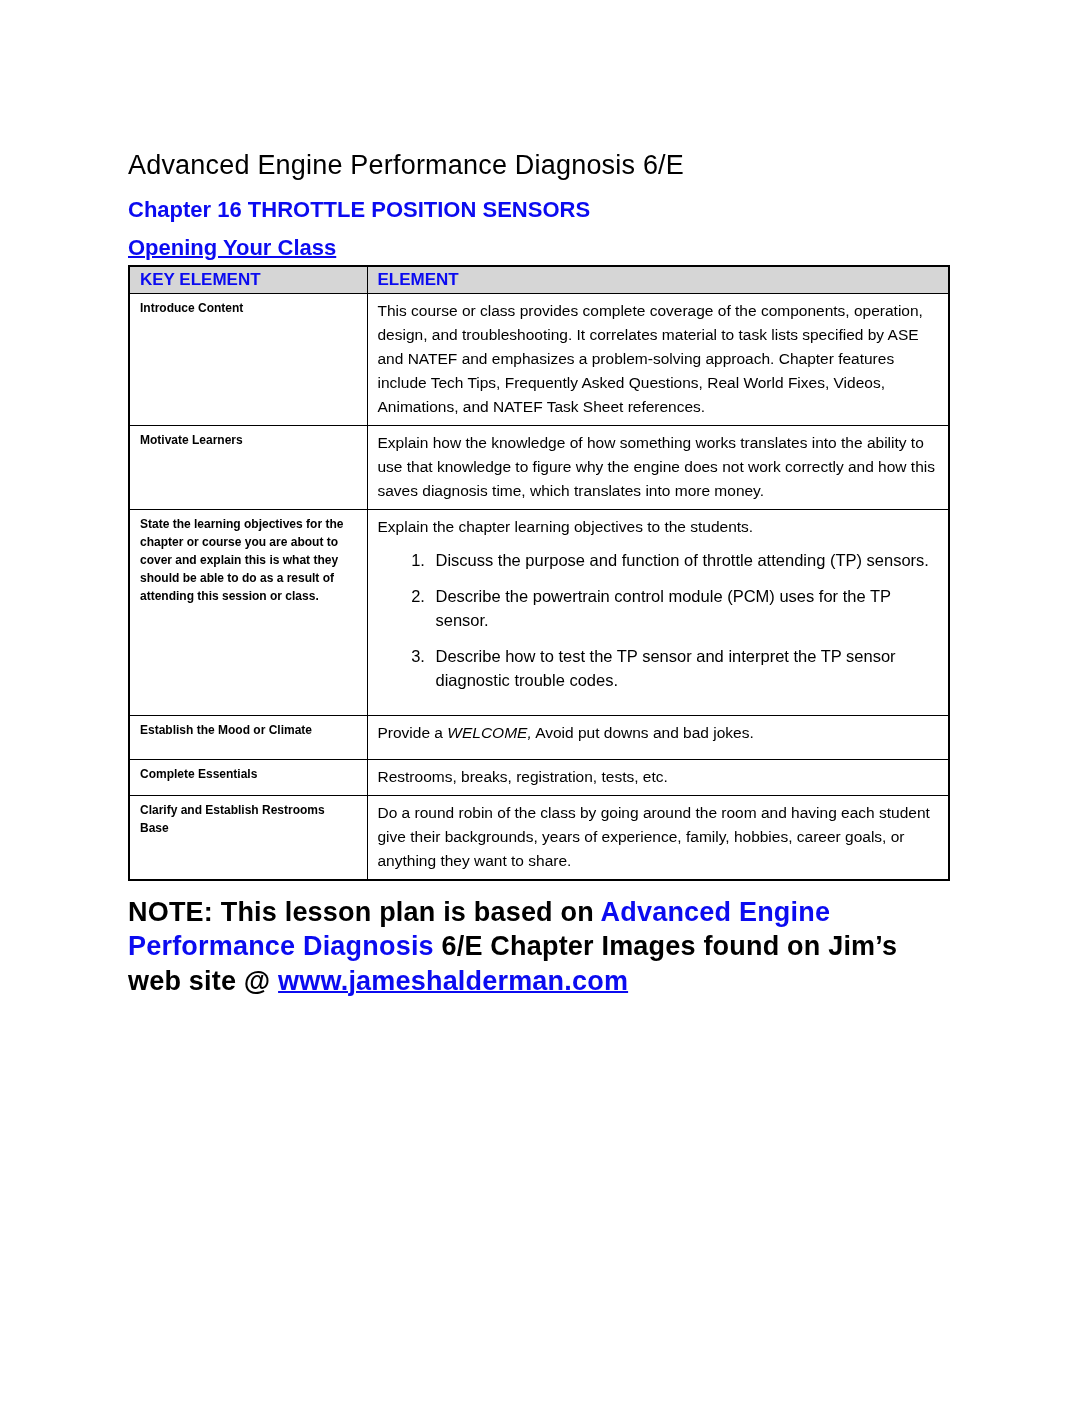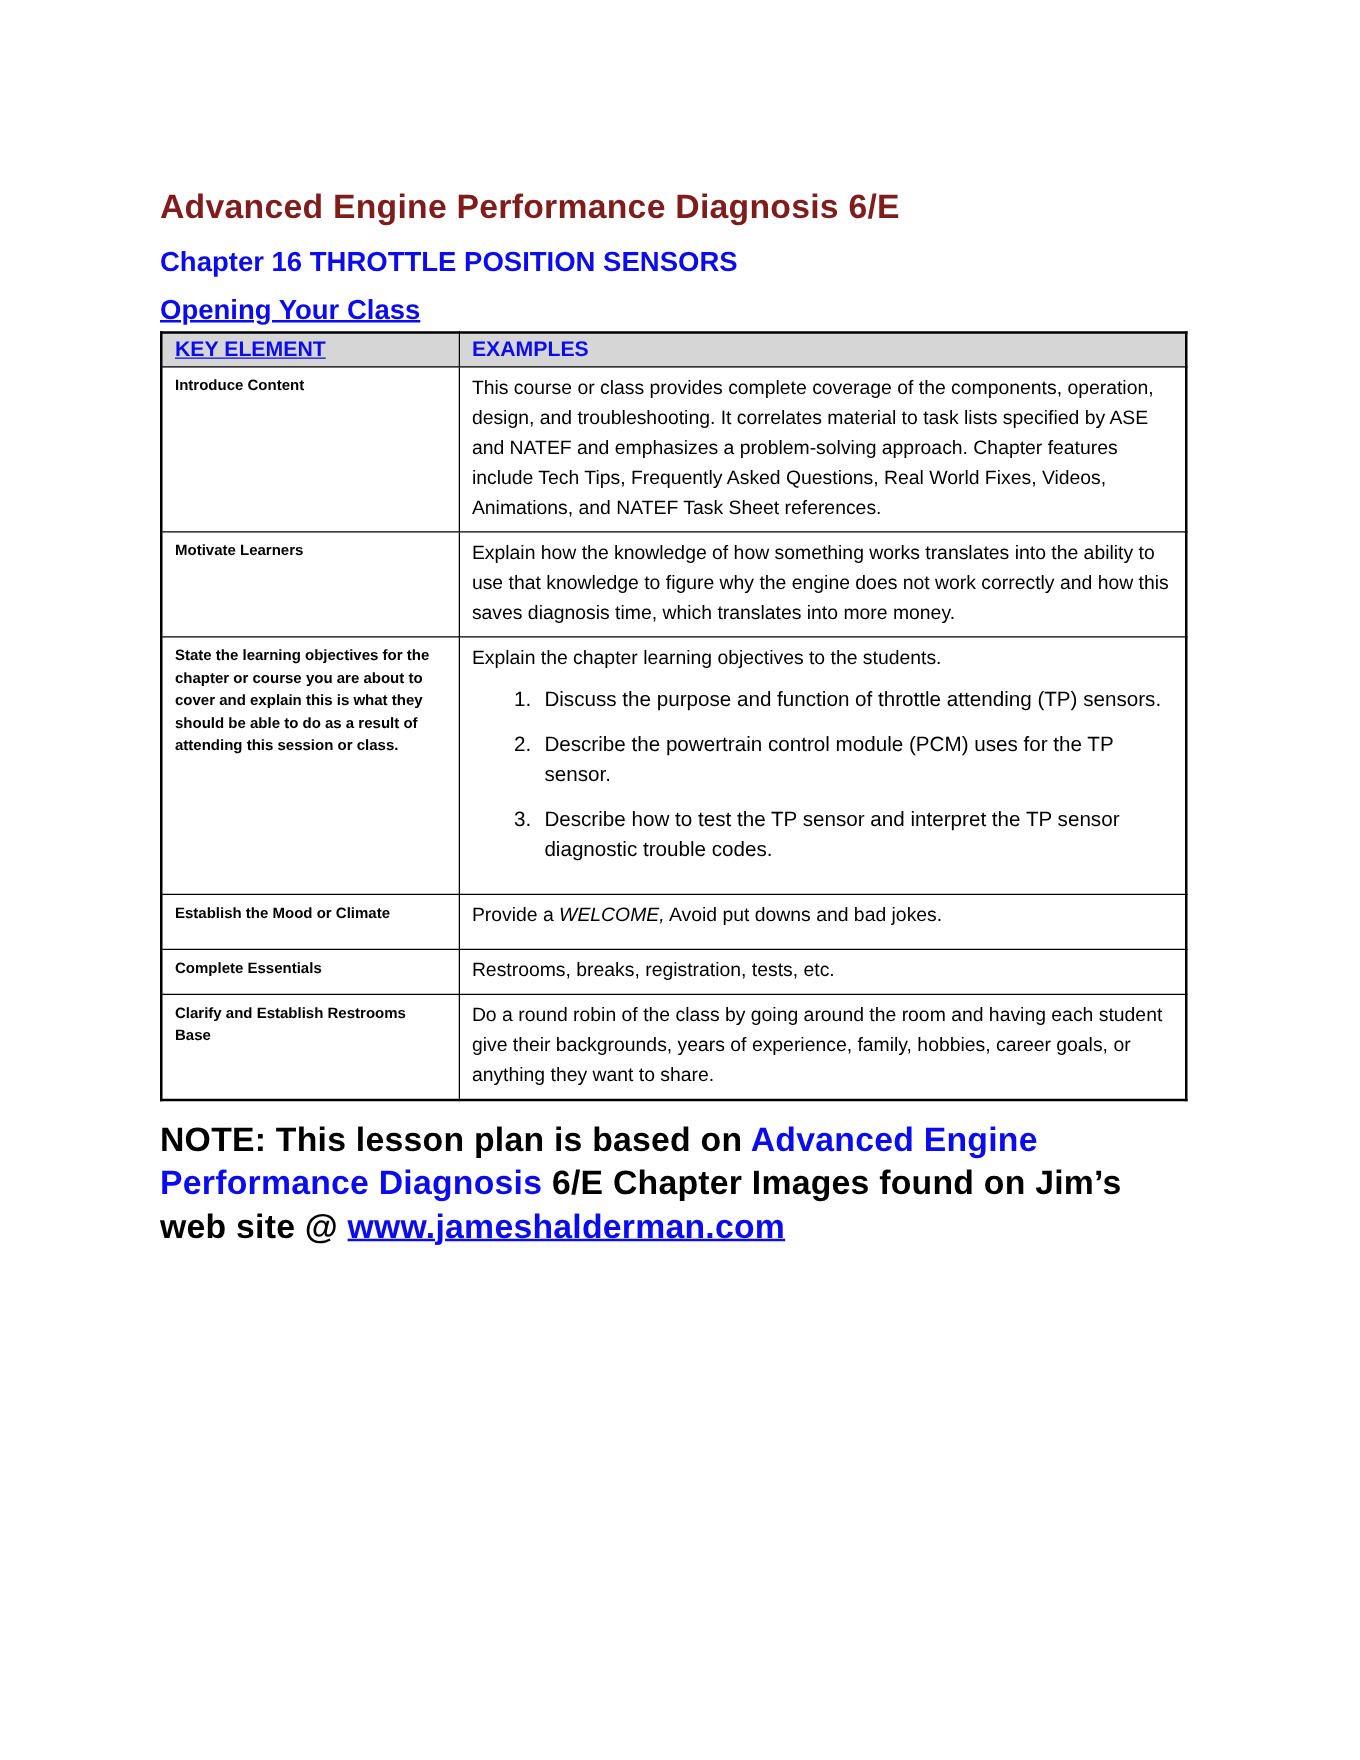--- a/index.html
+++ b/index.html
@@ -7,23 +7,23 @@
   body {
     width: 1088px;
     min-height: 1408px;
     font-family: "Liberation Sans", sans-serif;
     color: #000000;
   }
   .page {
     padding: 150px 130px 60px 128px;
   }
   h1.doc-title {
-    color: #7f1d1d;
+    color: #000000;
     font-size: 27px;
-    font-weight: bold;
+    font-weight: normal;
     margin: 0 0 16px 0;
     letter-spacing: 0.2px;
   }
   h2.chapter {
     color: #0b0bf0;
     font-size: 22px;
     font-weight: bold;
     margin: 0 0 12px 0;
   }
   h3.section {
@@ -46,21 +46,21 @@
     vertical-align: top;
     text-align: left;
   }
   table.lesson th {
     background: #d6d6d6;
     color: #0b0bf0;
     font-size: 17px;
     font-weight: bold;
     padding: 3px 8px 3px 10px;
   }
-  th.col-key { width: 238px; text-decoration: underline; }
+  th.col-key { width: 238px; }
   td.key {
     font-weight: bold;
     font-size: 12px;
     line-height: 1.5;
     padding: 5px 10px 6px 10px;
   }
   td.ex {
     font-size: 15.5px;
     line-height: 1.55;
     padding: 5px 10px 6px 10px;
@@ -112,21 +112,21 @@
   <h1 class="doc-title">Advanced Engine Performance Diagnosis 6/E</h1>
   <h2 class="chapter">Chapter 16 THROTTLE POSITION SENSORS</h2>
   <div>
     <h3 class="section">Opening Your Class</h3>
   </div>
 
   <table class="lesson">
     <thead>
       <tr>
         <th class="col-key">KEY ELEMENT</th>
-        <th>EXAMPLES</th>
+        <th>ELEMENT</th>
       </tr>
     </thead>
     <tbody>
       <tr>
         <td class="key">Introduce Content</td>
         <td class="ex">This course or class provides complete coverage of the components, operation, design, and troubleshooting. It correlates material to task lists specified by ASE and NATEF and emphasizes a problem-solving approach. Chapter features include Tech Tips, Frequently Asked Questions, Real World Fixes, Videos, Animations, and NATEF Task Sheet references.</td>
       </tr>
       <tr>
         <td class="key">Motivate Learners</td>
         <td class="ex">Explain how the knowledge of how something works translates into the ability to use that knowledge to figure why the engine does not work correctly and how this saves diagnosis time, which translates into more money.</td>

